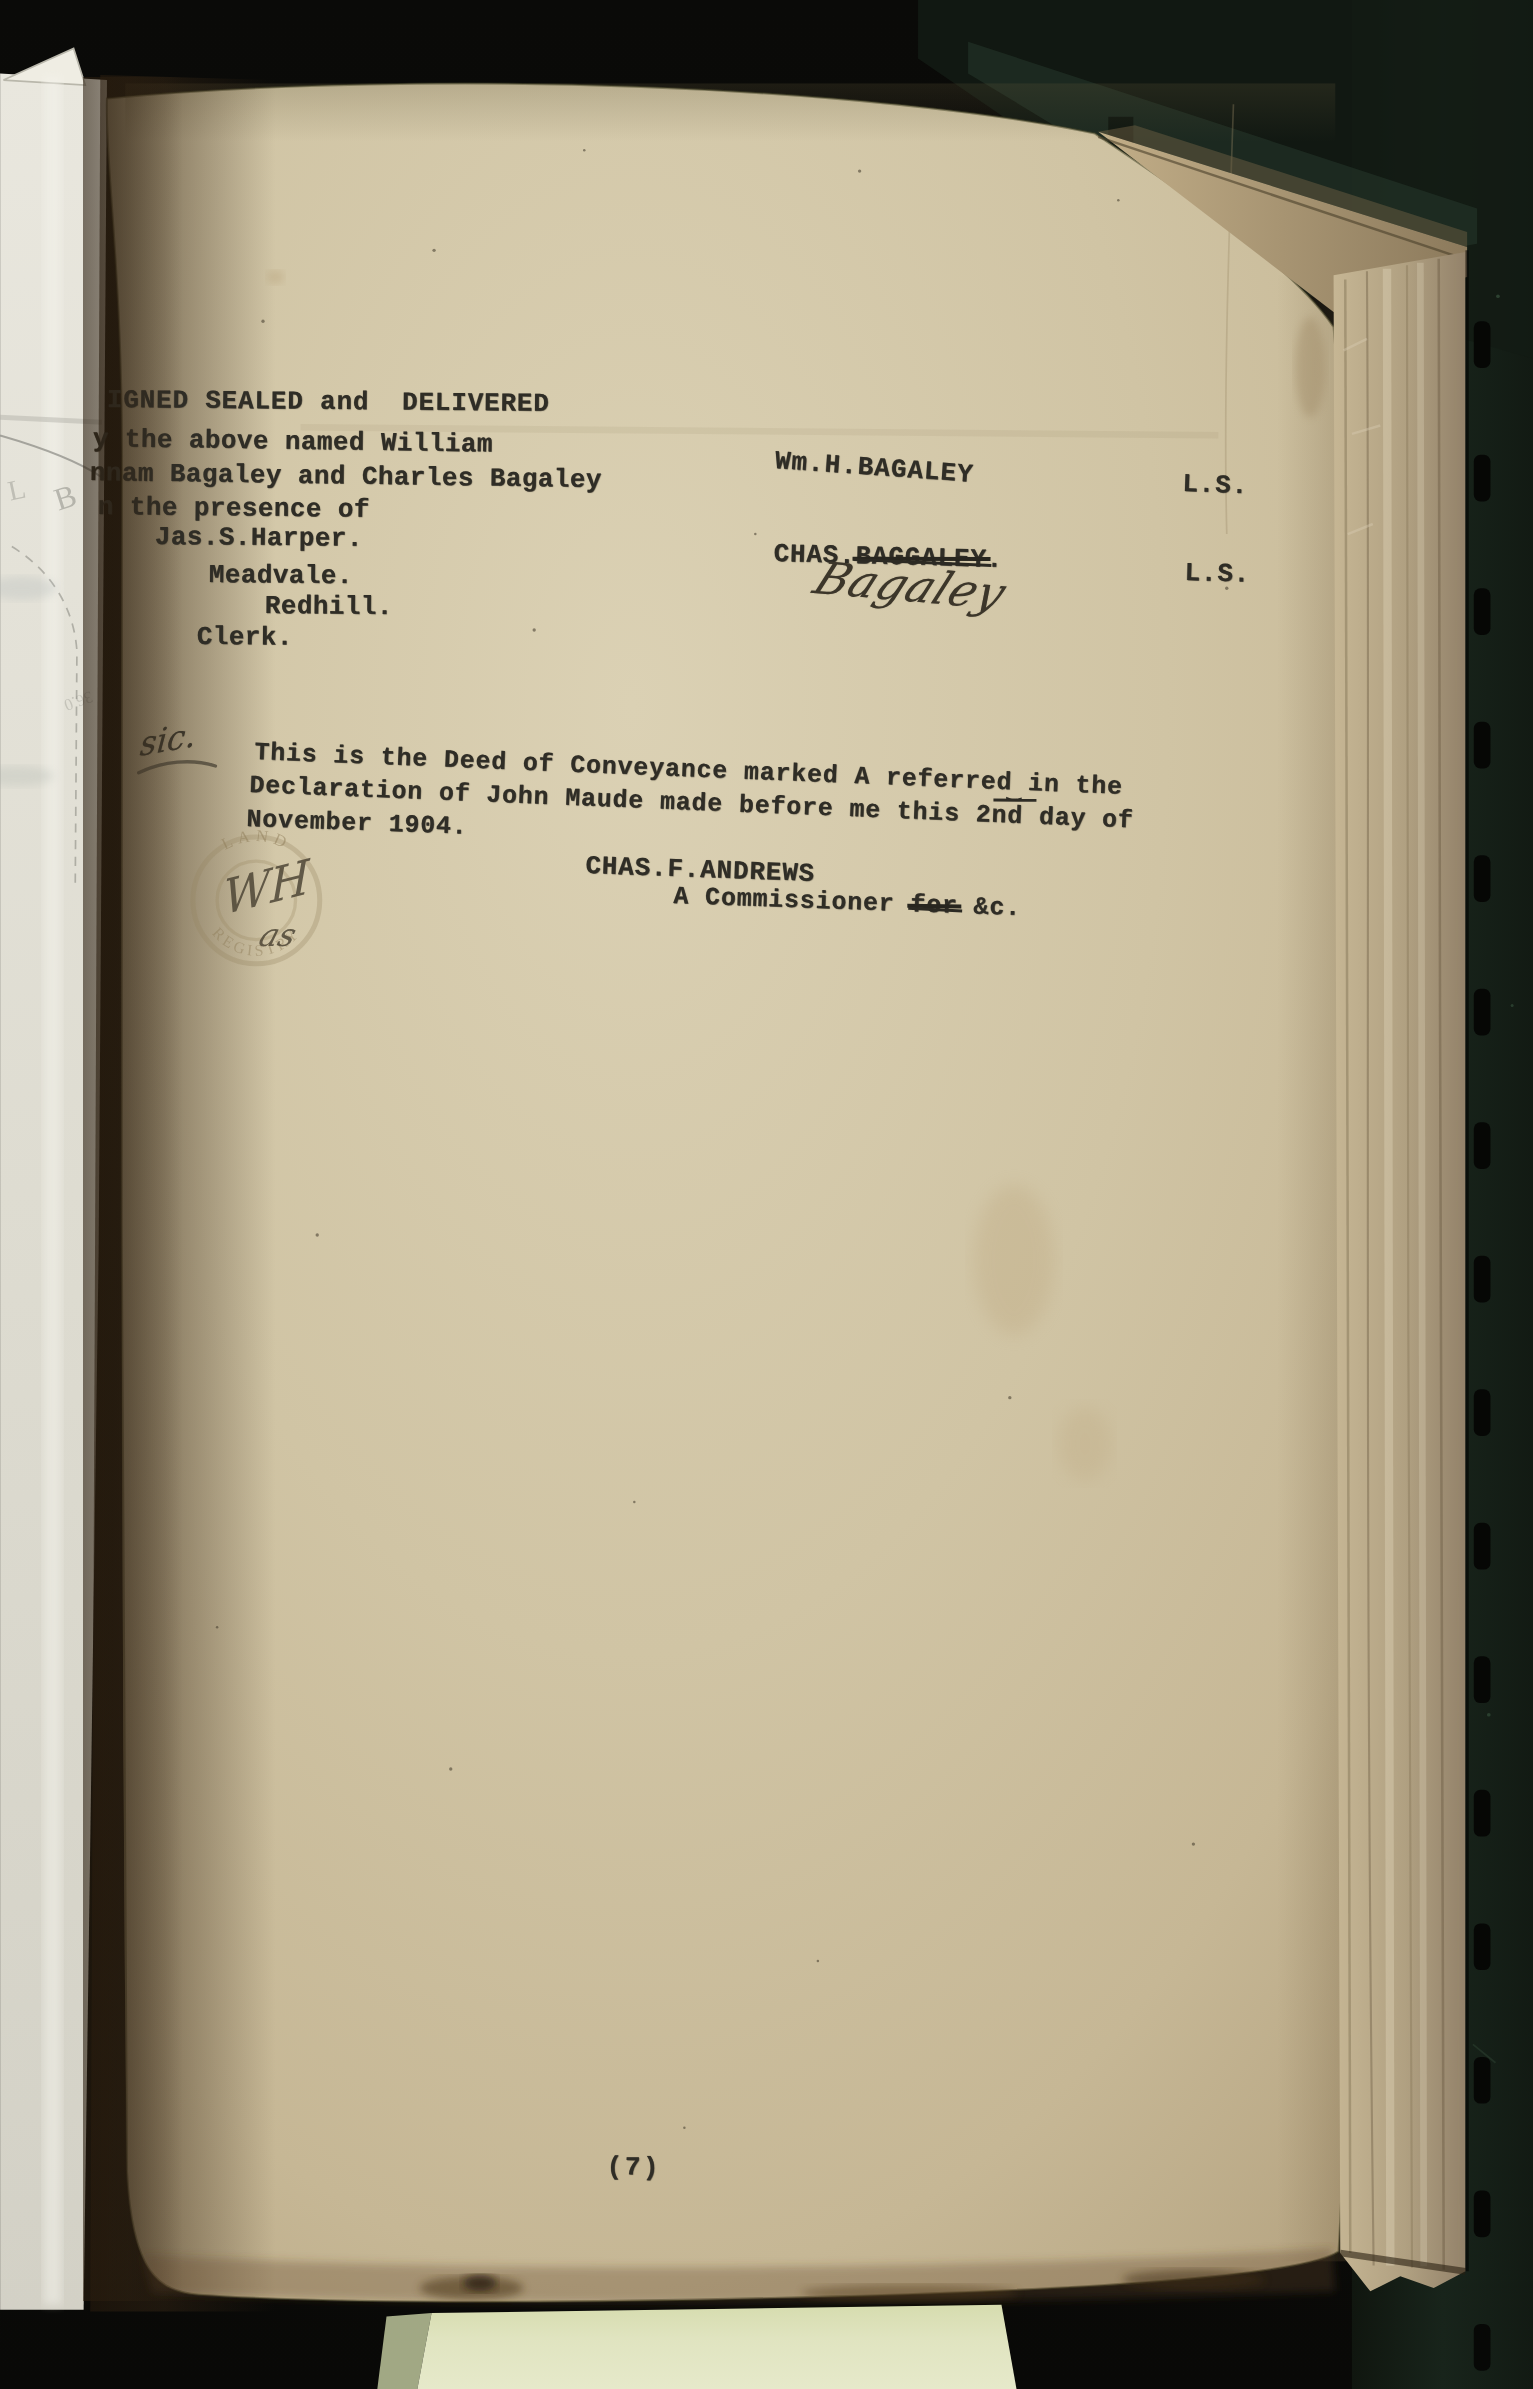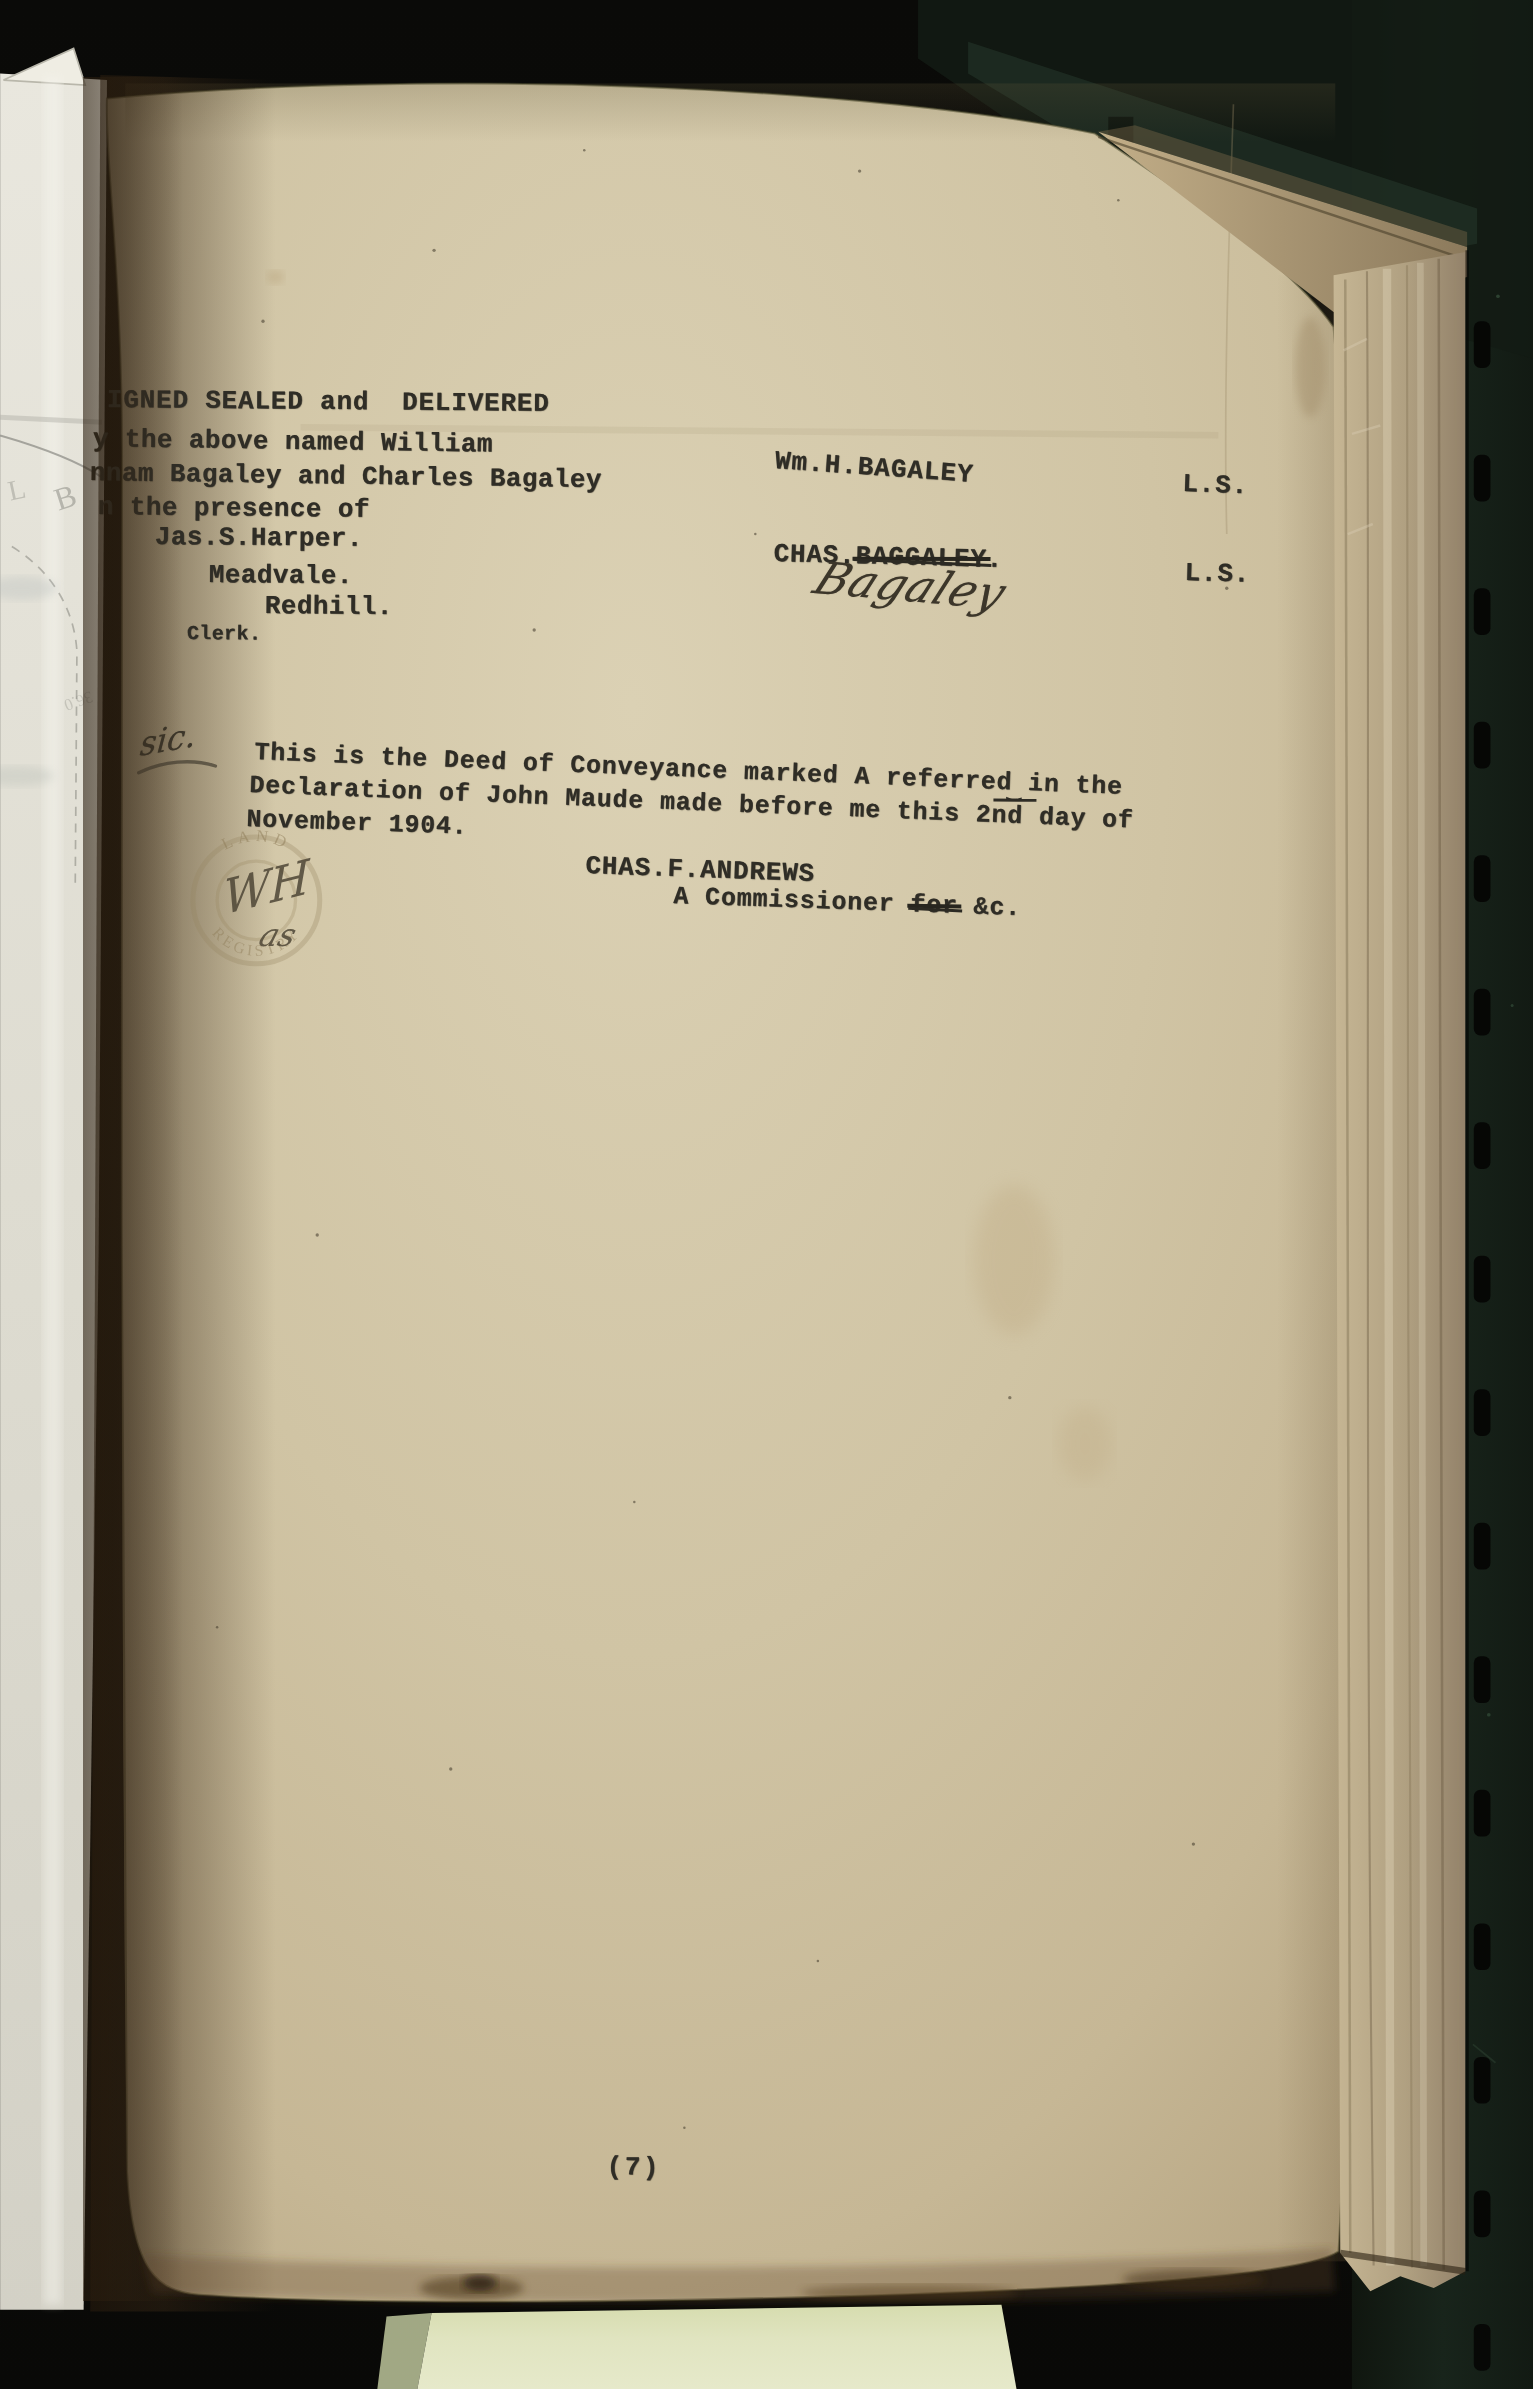--- a/index.html
+++ b/index.html
@@ -216,21 +216,21 @@
   <path d="M166,926 C 196,912 230,909 258,918" stroke="#4a4336" stroke-width="4" fill="none" opacity="0.75" stroke-linecap="round"></path>
 </svg>
 
 <div class="t" style="left:107px;top:385px;font-size:26px;letter-spacing:0.8px;transform:rotate(.5deg);">IGNED SEALED and  DELIVERED</div>
 <div class="t" style="left:93px;top:424px;font-size:26px;letter-spacing:0.4px;transform:rotate(.8deg);">y the above named William</div>
 <div class="t" style="left:90px;top:458px;font-size:26px;letter-spacing:0.4px;transform:rotate(.8deg);">nnam Bagaley and Charles Bagaley</div>
 <div class="t" style="left:98px;top:492px;font-size:26px;letter-spacing:0.4px;transform:rotate(.6deg);">n the presence of</div>
 <div class="t" style="left:155px;top:522px;font-size:26px;letter-spacing:0.4px;transform:rotate(.5deg);">Jas.S.Harper.</div>
 <div class="t" style="left:209px;top:560px;font-size:26px;letter-spacing:0.4px;transform:rotate(.5deg);">Meadvale.</div>
 <div class="t" style="left:265px;top:591px;font-size:26px;letter-spacing:0.4px;transform:rotate(.5deg);">Redhill.</div>
-<div class="t" style="left:187px;top:622px;font-size:20px;letter-spacing:0.4px;transform:rotate(.4deg);">Clerk.</div>
+<div class="t" style="left:197px;top:622px;font-size:26px;letter-spacing:0.4px;transform:rotate(.4deg);">Clerk.</div>
 
 <div class="t" style="left:776px;top:446px;font-size:26px;letter-spacing:1px;transform:rotate(4deg);">Wm.H.BAGALEY</div>
 <div class="t" style="left:1183px;top:469px;font-size:26px;letter-spacing:0.8px;transform:rotate(2deg);">L.S.</div>
 
 <div class="t" style="left:774px;top:539px;font-size:26px;letter-spacing:0.8px;transform:rotate(1.5deg);"><span>CHAS.</span><span class="strike">BAGGALEY</span><span>.</span></div>
 <div class="hw" style="left:828px;top:552px;font-size:45px;letter-spacing:0.8px;transform:rotate(5deg) skewX(-18deg);">Bagaley</div>
 <div class="t" style="left:1185px;top:558px;font-size:26px;letter-spacing:0.8px;transform:rotate(1.5deg);">L.S.</div>
 
 <div class="hw" style="left:142px;top:724px;font-size:33px;transform:rotate(-10deg) skewX(-15deg);">sic.</div>
 

